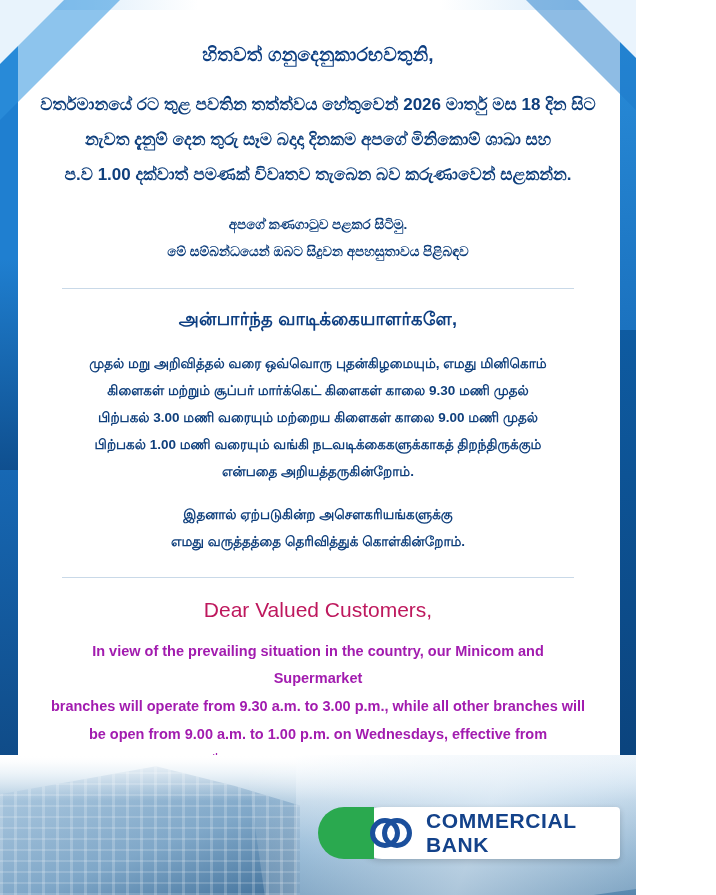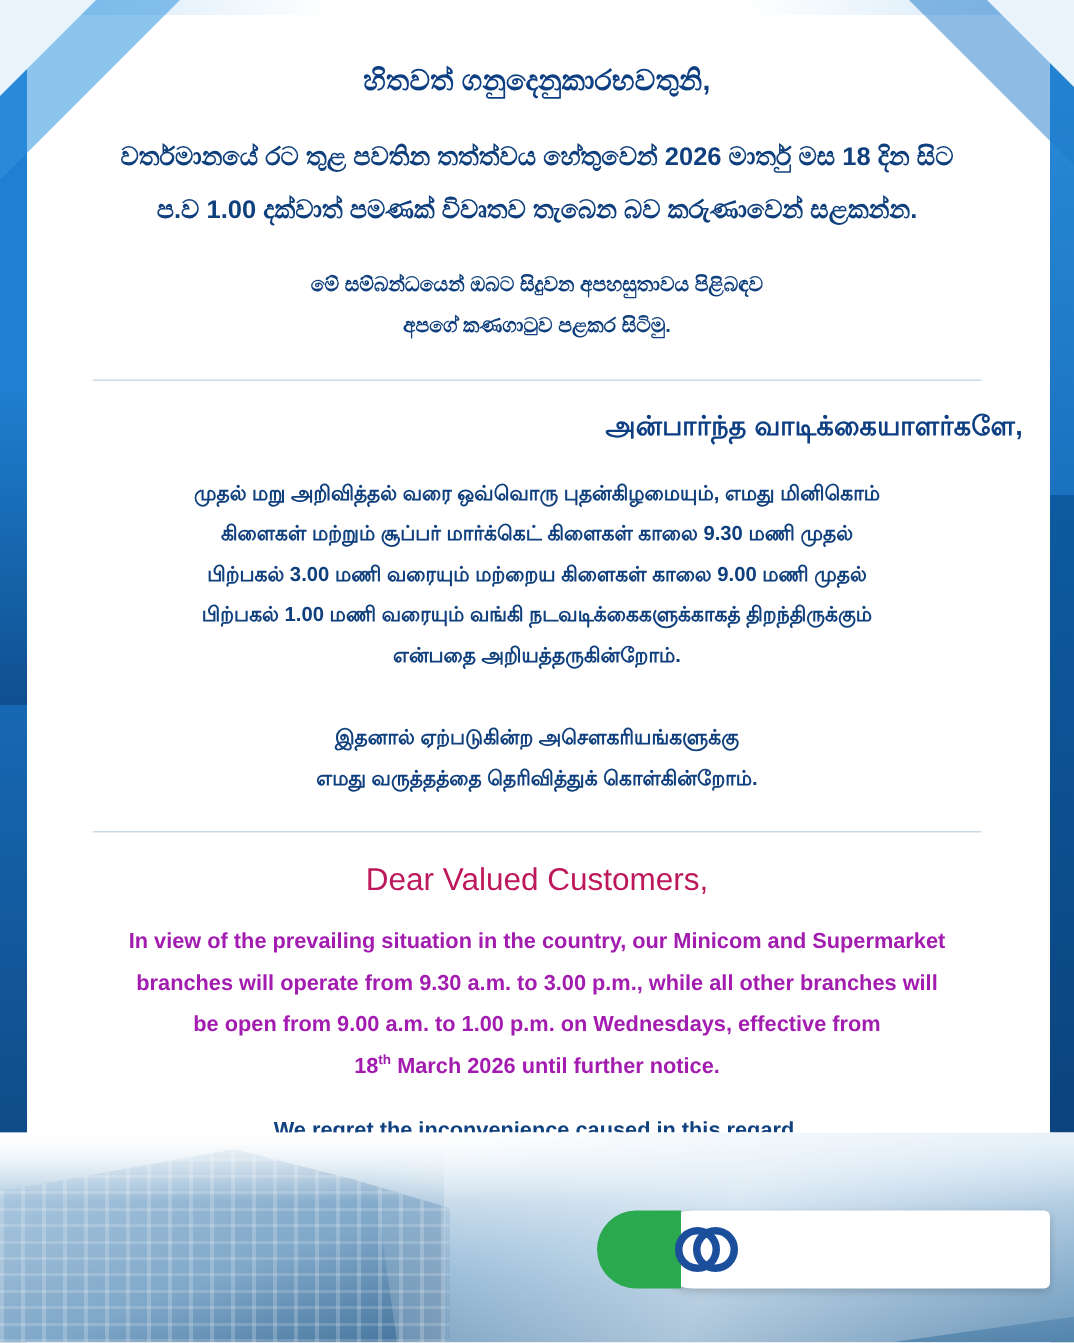--- a/index.html
+++ b/index.html
@@ -4,21 +4,21 @@
 <style>
   * { box-sizing: border-box; margin: 0; padding: 0; }
   html, body {
     width: 716px; height: 895px;
     background: #ffffff;
     font-family: "Liberation Sans", sans-serif;
     overflow: hidden;
   }
   .page {
     position: relative;
-    width: 716px; height: 895px;
+    width: 636px; height: 895px;
     background: #ffffff;
     overflow: hidden;
   }
 
   
   .edge-left-top {
     position: absolute; left: 0; top: 0; width: 18px; height: 470px;
     background: linear-gradient(180deg, #1f7fd0 0%, #1f7fd0 55%, #0f4f8f 100%);
   }
   .edge-left-bot {
@@ -131,30 +131,29 @@
   .si-note {
     font-size: 13.5px; line-height: 2.05; color: #0f3f7c; font-weight: 700;
     margin-top: 18px;
   }
   .divider {
     height: 1px; background: #c9d9e8; margin: 22px 28px 20px 28px;
   }
   .ta-head {
     font-size: 18px; font-weight: 700; color: #0e3f82; margin-bottom: 18px;
     letter-spacing: .2px;
-    text-align: right;
   }
   .ta-body {
     font-size: 13.5px; line-height: 2.0; color: #0f3f7c; font-weight: 700;
     text-align: justify; text-align-last: center;
     padding: 0 8px;
   }
   .ta-note {
     font-size: 13.5px; line-height: 2.0; color: #0f3f7c; font-weight: 700;
-    margin-top: 28px;
+    margin-top: 16px;
   }
   .en-head {
     font-size: 21px; font-weight: 400; color: #be185d; margin-bottom: 16px;
   }
   .en-body {
     font-size: 14.5px; line-height: 1.9; color: #a21caf; font-weight: 600;
     padding: 0 14px;
   }
   .en-note {
     font-size: 14.5px; line-height: 1.9; color: #10417f; font-weight: 600;
@@ -176,25 +175,26 @@
   <div class="corner-tl2"></div>
   <div class="corner-tr"></div>
   <div class="corner-tr2"></div>
 
   <div class="content">
 
     <div>
       <div class="si-head">හිතවත් ගනුදෙනුකාරභවතුනි,</div>
       <div class="si-body">
         <div>වර්තමානයේ රට තුළ පවතින තත්ත්වය හේතුවෙන් 2026 මාර්තු මස 18 දින සිට</div>
+        <div>නැවත දැනුම් දෙන තුරු සෑම බදාදා දිනකම අපගේ මිනිකොම් ශාඛා සහ</div>
         <div>ප.ව 1.00 දක්වාත් පමණක් විවෘතව තැබෙන බව කරුණාවෙන් සළකන්න.</div>
       </div>
       <div class="si-note">
+        <div>අපගේ කණගාටුව පළකර සිටිමු.</div>
         <div>මේ සම්බන්ධයෙන් ඔබට සිදුවන අපහසුතාවය පිළිබඳව</div>
-        <div>අපගේ කණගාටුව පළකර සිටිමු.</div>
       </div>
     </div>
 
     <div class="divider"></div>
 
     <div>
       <div class="ta-head">அன்பார்ந்த  வாடிக்கையாளர்களே,</div>
       <div class="ta-body">
         <div>முதல் மறு அறிவித்தல் வரை ஒவ்வொரு புதன்கிழமையும், எமது மினிகொம்</div>
         <div>கிளைகள் மற்றும் சூப்பர் மார்க்கெட் கிளைகள் காலை 9.30 மணி முதல்</div>
@@ -229,15 +229,16 @@
     <div class="sky-fade"></div>
     <div class="photo-swoosh"></div>
   </div>
 
   <div class="logo-bar">
     <div class="logo-green"></div>
     <div class="logo-mark">
       <span class="ring a"></span>
       <span class="ring b"></span>
     </div>
+    <div class="logo-text">COMMERCIAL BANK</div>
   </div>
 
 </div>
 
 </body></html>

